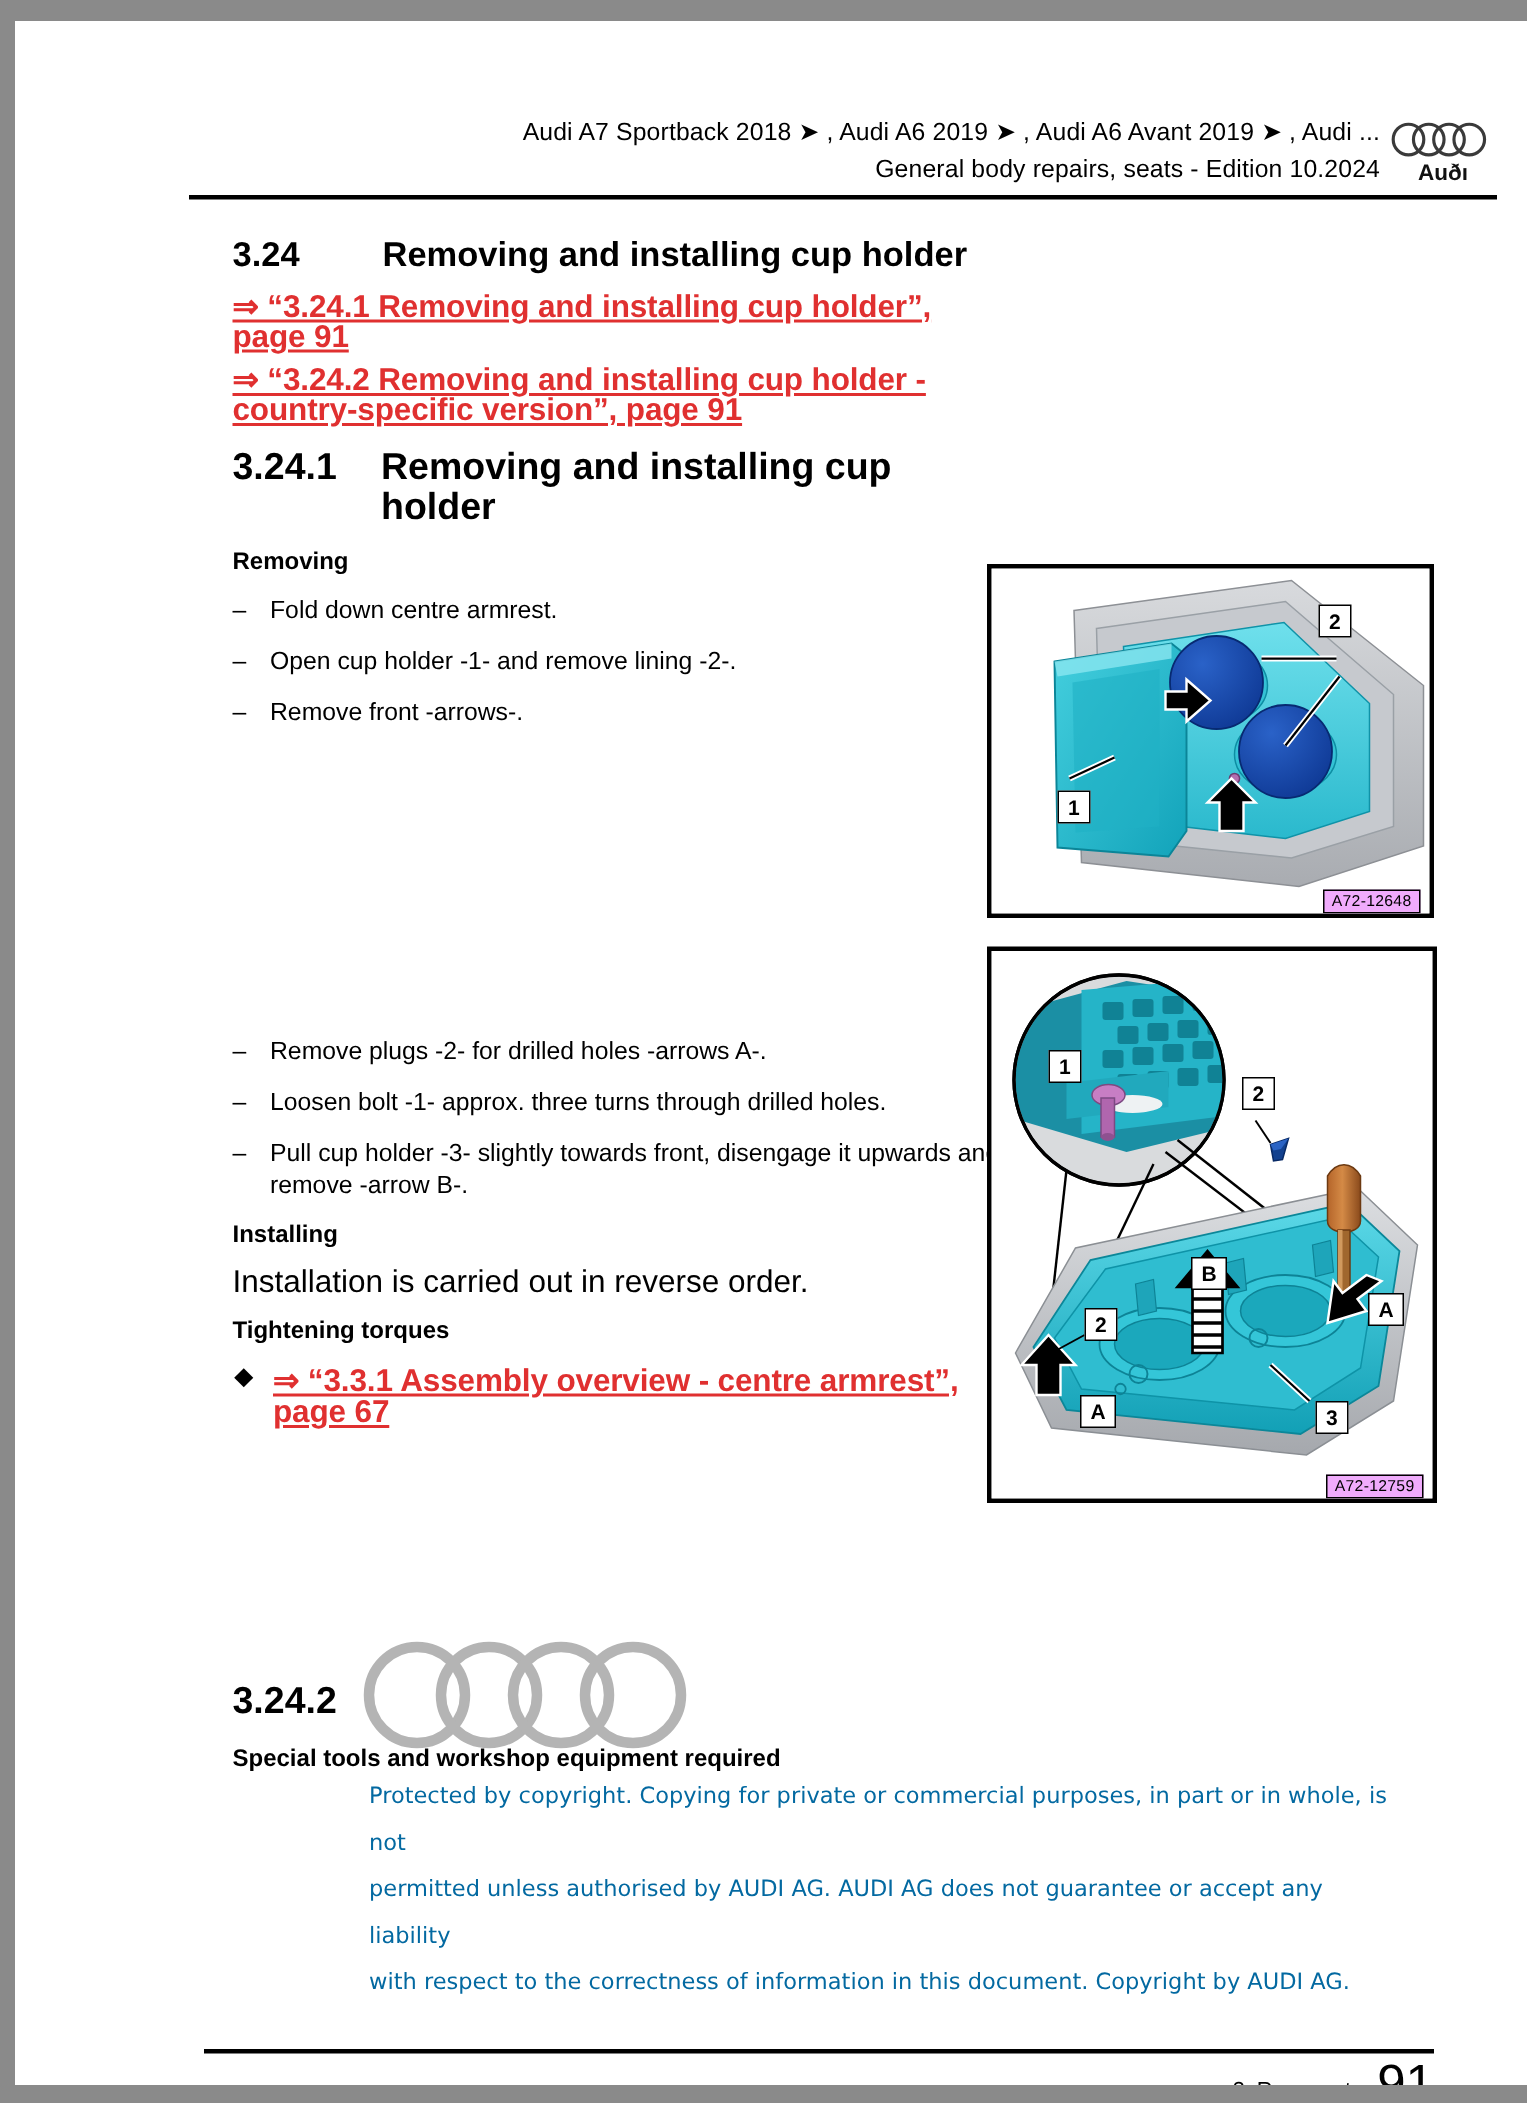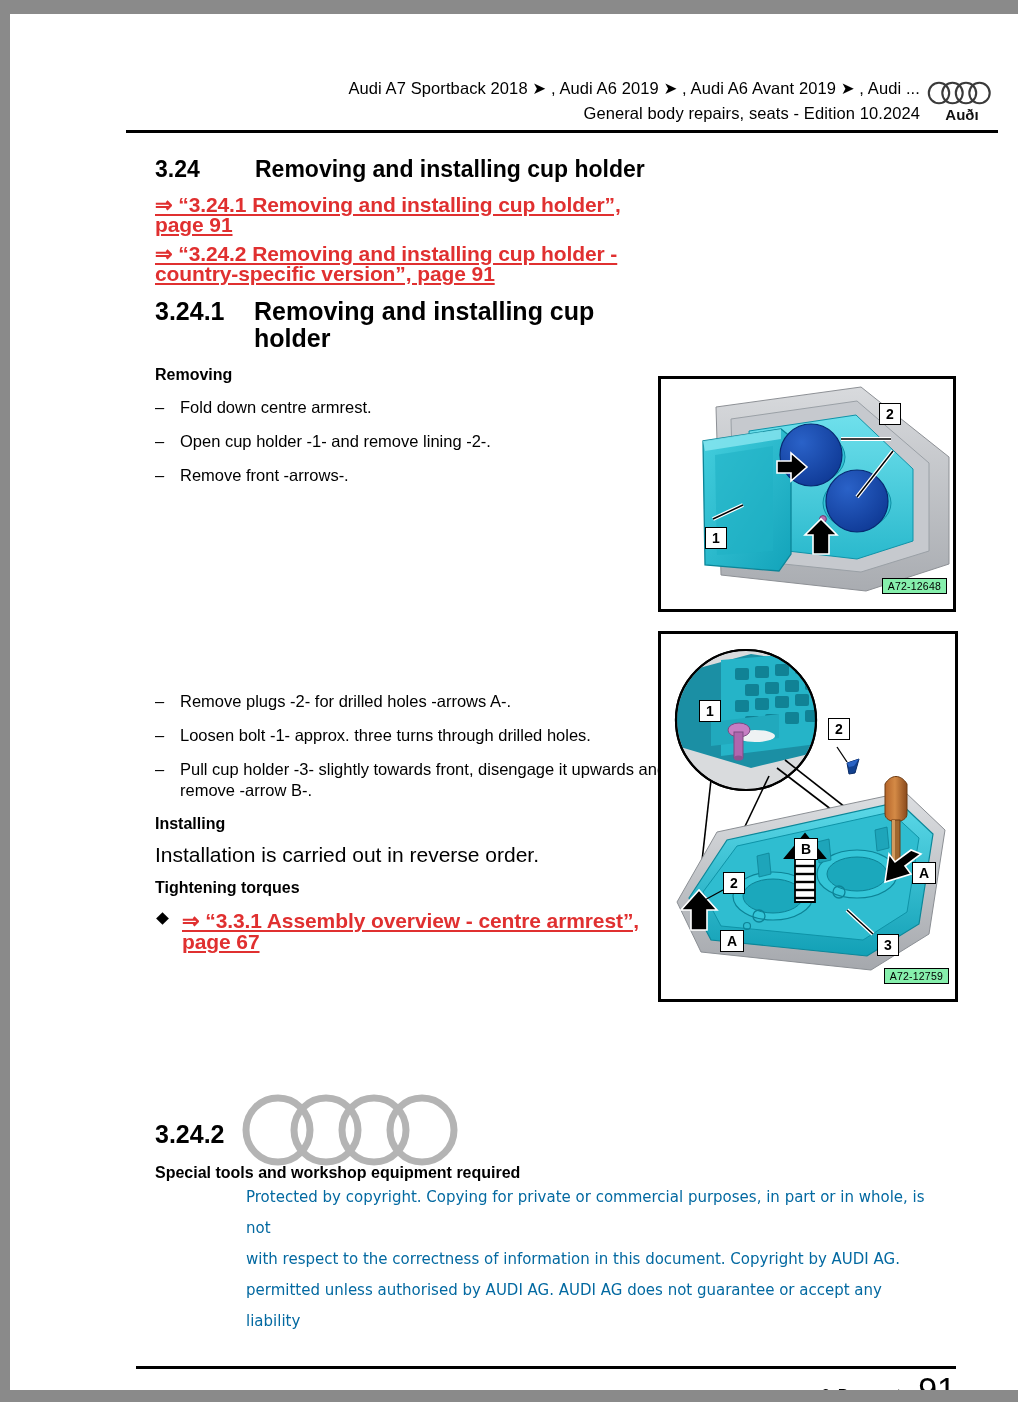--- a/index.html
+++ b/index.html
@@ -95,22 +95,22 @@
   .figure{
     position:absolute;
     border:3px solid #000;
     background:#ffffff;
     box-sizing:border-box;
     overflow:hidden;
   }
   #fig1{left:648px; top:362px; width:298px; height:236px;}
   #fig2{left:648px; top:617px; width:300px; height:371px;}
   .figcode{
-    position:absolute; right:6px; bottom:15px;
-    border:1px solid #000; background:#86efac;
+    position:absolute; right:6px; bottom:0;
+    border:1px solid #000; background:#f0abfc;
     font-size:10.5px; padding:1px 5px 1px 5px;
     color:#000; letter-spacing:.2px;
     font-family:"Liberation Sans", sans-serif;
   }
   .calloutbox{
     position:absolute;
     background:#fff; border:1.5px solid #000;
     font-size:14px; font-weight:bold; color:#000;
     text-align:center;
     line-height:1;
@@ -425,22 +425,22 @@
         <circle cx="36" cy="38" r="32"></circle>
         <circle cx="84" cy="38" r="32"></circle>
         <circle cx="132" cy="38" r="32"></circle>
         <circle cx="180" cy="38" r="32"></circle>
       </g>
     </svg>
   </div>
 
   <div id="wm-text">
     <div>Protected by copyright. Copying for private or commercial purposes, in part or in whole, is not</div>
+    <div>permitted unless authorised by AUDI AG. AUDI AG does not guarantee or accept any liability</div>
     <div>with respect to the correctness of information in this document. Copyright by AUDI AG.</div>
-    <div>permitted unless authorised by AUDI AG. AUDI AG does not guarantee or accept any liability</div>
   </div>
 
   <div id="foot-rule"></div>
   <div id="footer">
     <span id="foot-sec">3. Rear seats</span>
     <span id="foot-page">91</span>
   </div>
 
 </div>
 

